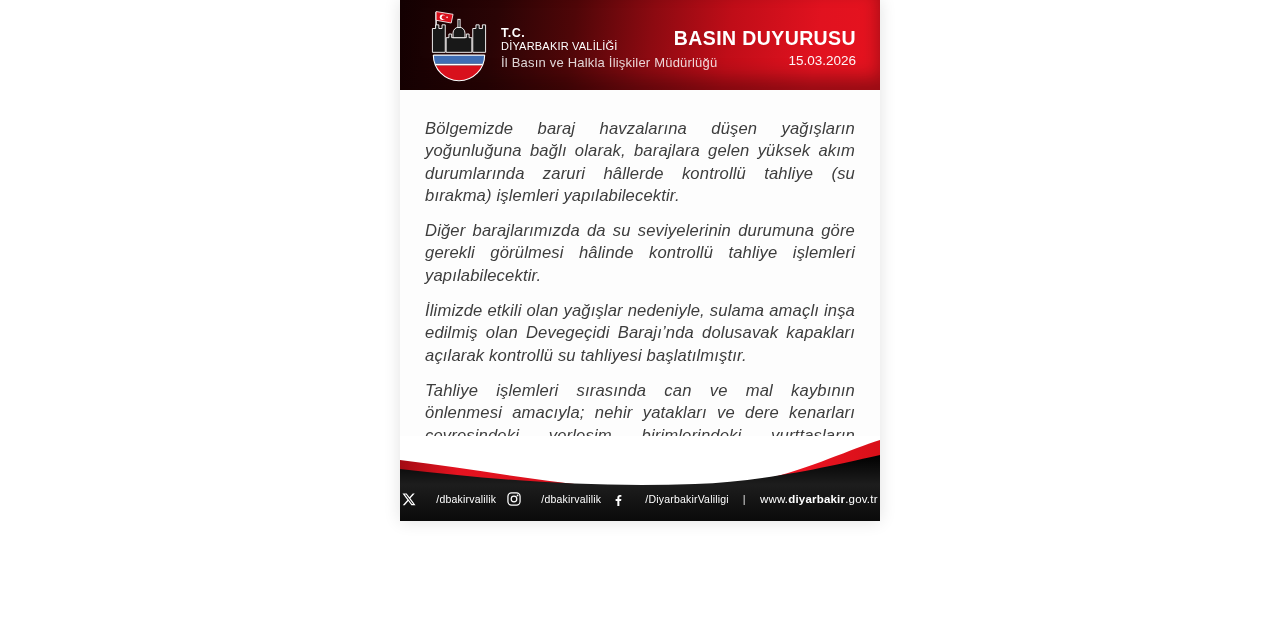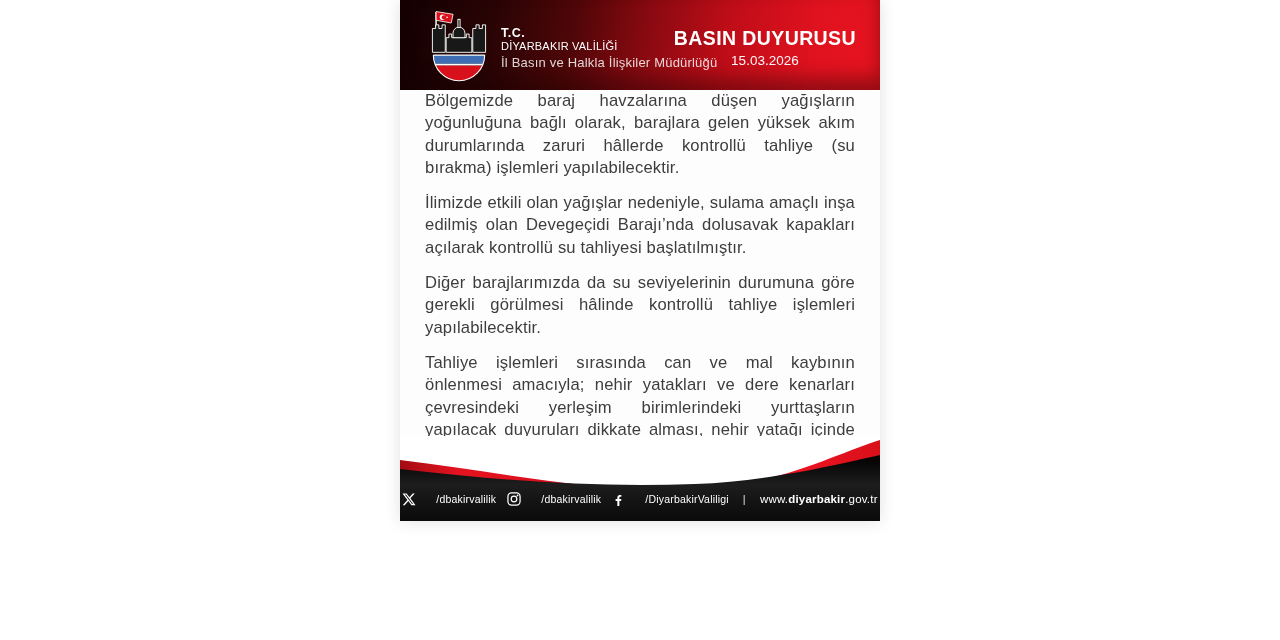--- a/index.html
+++ b/index.html
@@ -20,25 +20,25 @@
       #140102 0%, #2a0405 20%, #4f0608 36%,
       #8c0a11 52%, #c00d18 68%, var(--accent_red) 86%, #e6131f 100%);
     box-shadow:inset 0 -12px 18px rgba(20,0,0,0.38);
     display:flex;align-items:center;
   }
   .logo-wrap{margin-left:26px;width:66px;height:74px;flex:0 0 66px;}
   .org{margin-left:9px;color:#fff;line-height:1.05;margin-top:6px;}
   .org-tc{font-size:12.5px;font-weight:bold;letter-spacing:.5px;}
   .org-name{font-size:11px;font-weight:normal;letter-spacing:.2px;margin-top:1px;}
   .org-sub{font-size:13px;color:rgba(255,255,255,.83);margin-top:3px;letter-spacing:.2px;}
-  .head-right{position:absolute;right:24px;top:27px;text-align:center;color:#fff;margin-left:35px;}
+  .head-right{position:absolute;right:24px;top:27px;text-align:right;color:#fff;margin-left:35px;}
   .pr-title{font-size:19.5px;font-weight:bold;letter-spacing:.4px;}
   .pr-date{font-size:13.5px;margin-top:3px;color:rgba(255,255,255,.96);}
   
-  .body{flex:1 1 auto;padding:0 25px 0 25px;color:var(--body_text);overflow:hidden;}
+  .body{flex:1 1 auto;padding:28px 25px 0 25px;color:var(--body_text);overflow:hidden;font-style:italic;}
   .body p{
     margin:0 0 13px 0;font-size:16.6px;line-height:22.3px;
     text-align:justify;letter-spacing:.15px;
   }
   
   .footer{flex:0 0 85px;height:85px;position:relative;background:#fff;}
   .footer svg.wave{position:absolute;left:0;top:0;width:480px;height:85px;display:block;}
   .social{
     position:absolute;left:0;right:0;top:50px;height:26px;
     display:flex;align-items:center;justify-content:center;gap:11px;
@@ -94,22 +94,22 @@
       <div class="org-sub">İl Basın ve Halkla İlişkiler Müdürlüğü</div>
     </div>
     <div class="head-right">
       <div class="pr-title">BASIN DUYURUSU</div>
       <div class="pr-date">15.03.2026</div>
     </div>
   </div>
 
   <div class="body">
     <p>Bölgemizde baraj havzalarına düşen yağışların yoğunluğuna bağlı olarak, barajlara gelen yüksek akım durumlarında zaruri hâllerde kontrollü tahliye (su bırakma) işlemleri yapılabilecektir.</p>
+    <p>Diğer barajlarımızda da su seviyelerinin durumuna göre gerekli görülmesi hâlinde kontrollü tahliye işlemleri yapılabilecektir.</p>
     <p>İlimizde etkili olan yağışlar nedeniyle, sulama amaçlı inşa edilmiş olan Devegeçidi Barajı’nda dolusavak kapakları açılarak kontrollü su tahliyesi başlatılmıştır.</p>
-    <p>Diğer barajlarımızda da su seviyelerinin durumuna göre gerekli görülmesi hâlinde kontrollü tahliye işlemleri yapılabilecektir.</p>
     <p>Tahliye işlemleri sırasında can ve mal kaybının önlenmesi amacıyla; nehir yatakları ve dere kenarları çevresindeki yerleşim birimlerindeki yurttaşların yapılacak duyuruları dikkate alması, nehir yatağı içinde veya yakınında bulunan alanlarda (tarım arazisi, bağ-bahçe, geçici barınak vb.) tedbir alması, tahliye dönemlerinde nehir yatağına girilmemesi ve su seviyesindeki ani yükselmelere karşı dikkatlı ve tedbirli olunması gerekmektedir.</p>
 
   </div>
 
   <div class="footer">
     <svg class="wave" viewBox="0 0 480 85" preserveAspectRatio="none">
       <defs>
         <linearGradient id="redG" x1="0" y1="0" x2="1" y2="0">
           <stop offset="0" stop-color="#a30b13"></stop>
           <stop offset="0.12" stop-color="#e51320"></stop>

